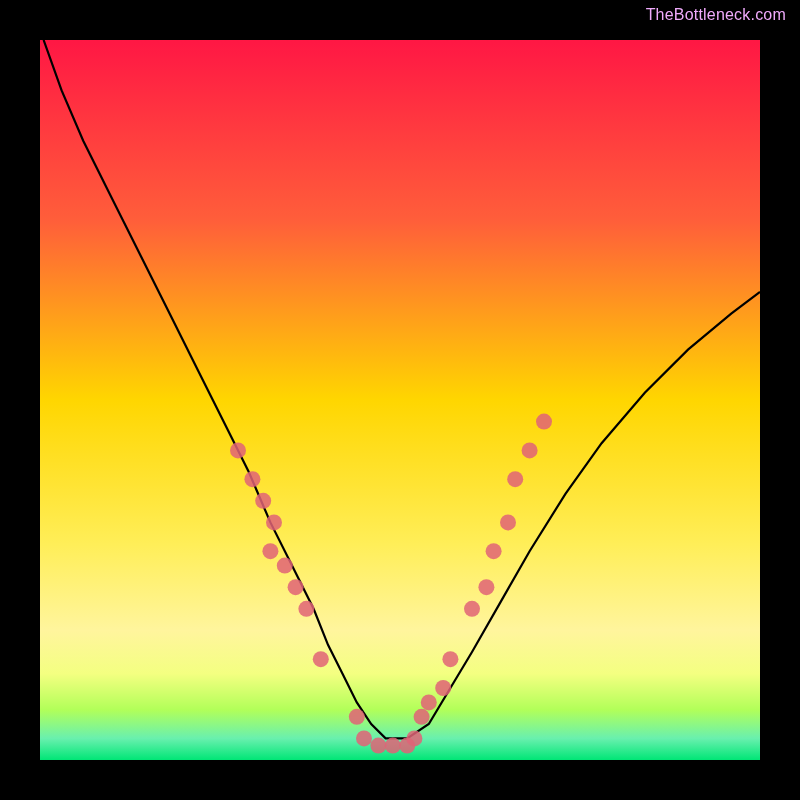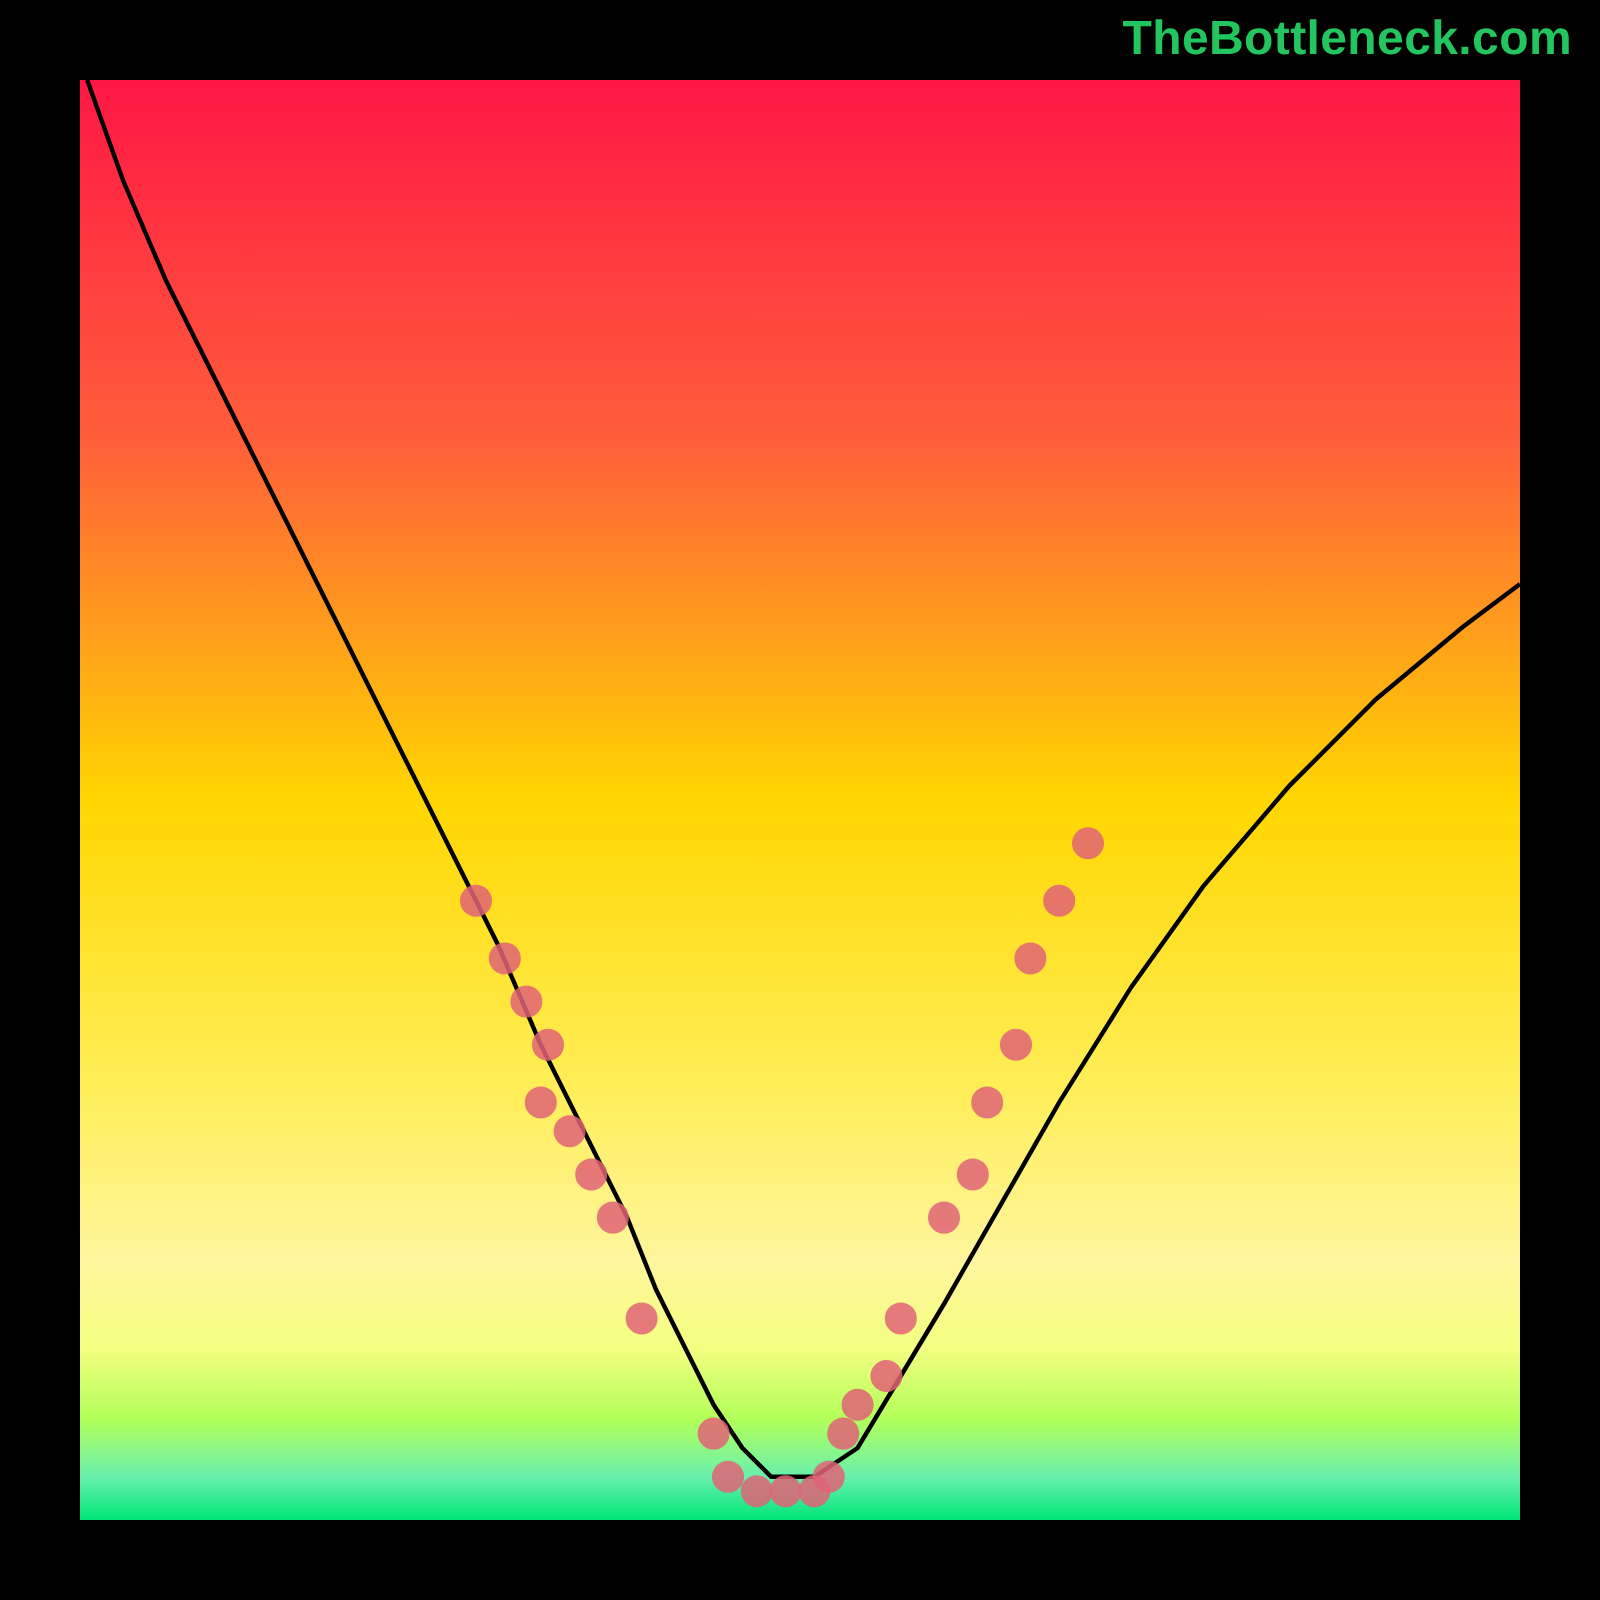--- a/index.html
+++ b/index.html
@@ -16,23 +16,23 @@
     left: 40px;
     top: 40px;
     width: 720px;
     height: 720px;
     box-sizing: border-box;
   }
   #watermark {
     position: absolute;
     top: 6px;
     right: 14px;
-    color: #22c55e;
-    font-size: 24px;
-    font-weight: 700;
+    color: #f0abfc;
+    font-size: 16px;
+    font-weight: 400;
     letter-spacing: 0.2px;
   }
 </style>
 </head>
 <body>
 
 <div id="watermark">TheBottleneck.com</div>
 
 <svg id="frame" viewBox="0 0 720 720" preserveAspectRatio="none">
   <defs>

